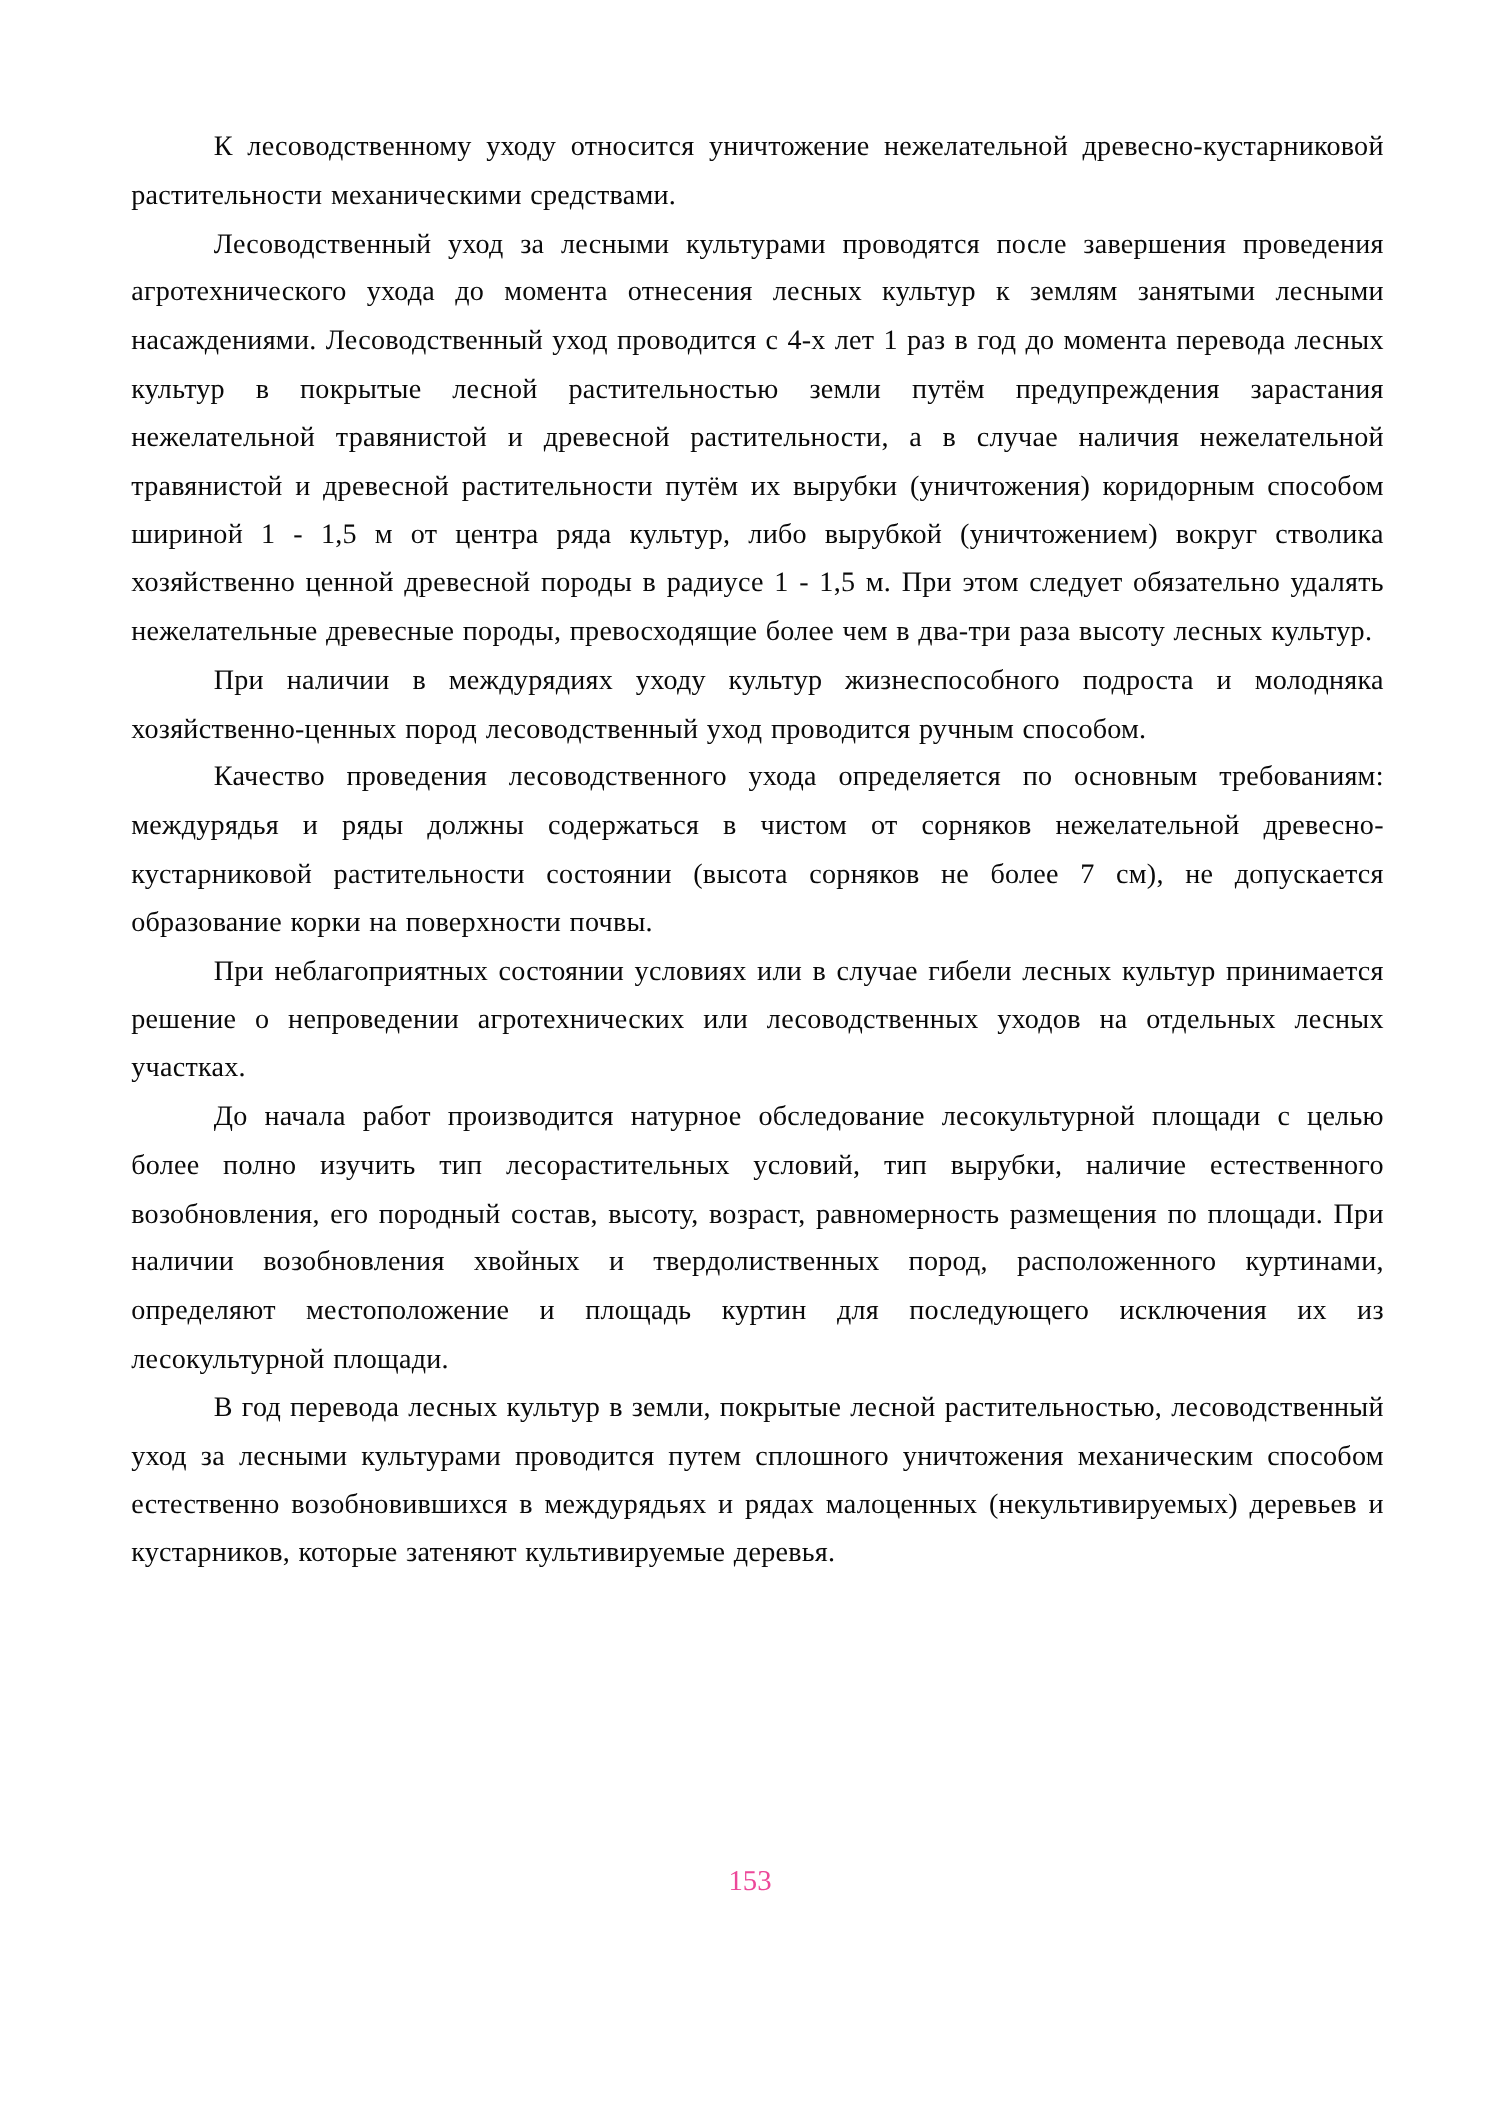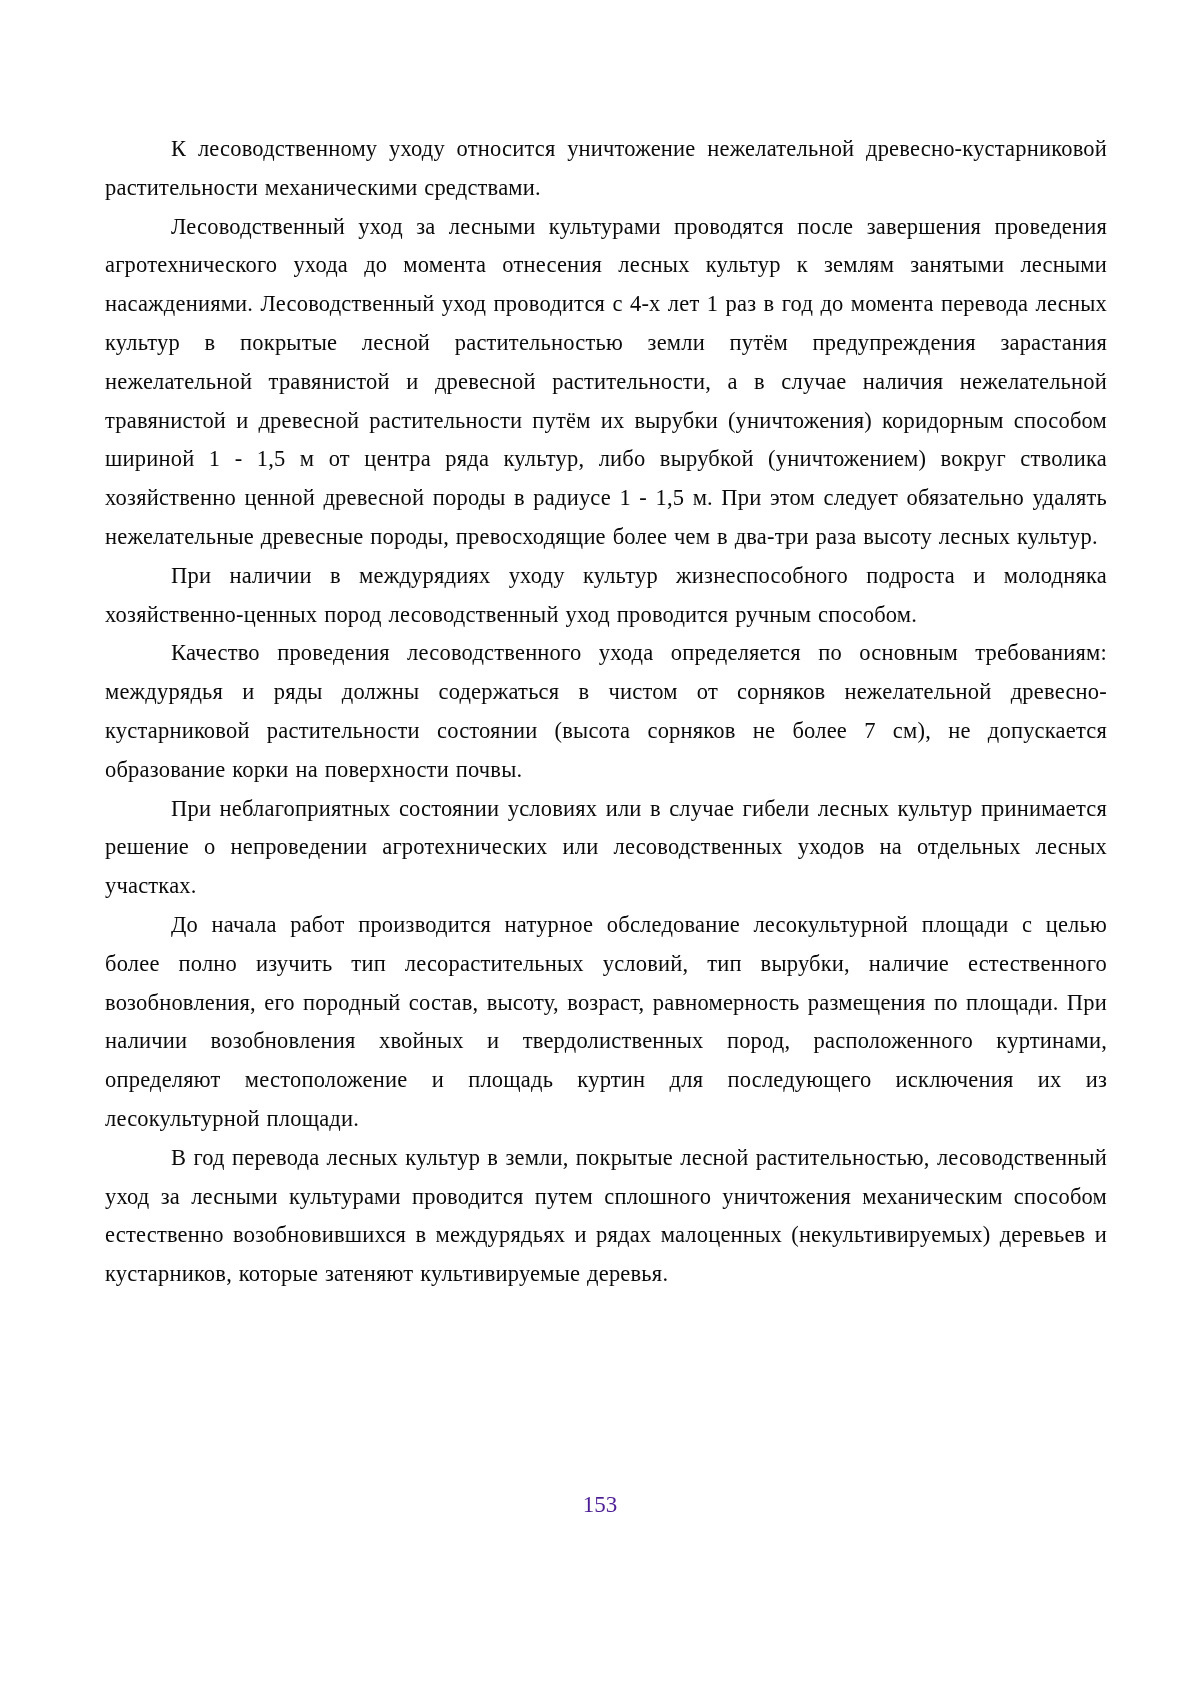--- a/index.html
+++ b/index.html
@@ -15,39 +15,38 @@
     color: #0a0a0a;
     font-family: "Liberation Serif", "DejaVu Serif", serif;
     overflow: hidden;
     box-sizing: border-box;
   }
   .text-block {
     position: absolute;
     top: 98px;
     left: 105px;
     width: 1002px;
-    margin-top: 32px;
   }
   .text-block p {
     margin: 0;
     font-size: 22.5px;
     line-height: 38.8px;
     text-align: justify;
     text-indent: 66px;
     letter-spacing: 0.2px;
     word-spacing: 1px;
   }
   .page-number {
     position: absolute;
     top: 1492px;
     left: 0;
     width: 100%;
     text-align: center;
     font-size: 23px;
-    color: #4c1d95;
+    color: #ec4899;
   }
 </style>
 </head>
 <body>
 
 <div class="page">
   <div class="text-block">
     <p>К лесоводственному уходу относится уничтожение нежелательной древесно-кустарниковой растительности механическими средствами.</p>
     <p>Лесоводственный уход за лесными культурами проводятся после завершения проведения агротехнического ухода до момента отнесения лесных культур к землям занятыми лесными насаждениями. Лесоводственный уход проводится с 4-х лет 1 раз в год до момента перевода лесных культур в покрытые лесной растительностью земли путём предупреждения зарастания нежелательной травянистой и древесной растительности, а в случае наличия нежелательной травянистой и древесной растительности путём их вырубки (уничтожения) коридорным способом шириной 1 - 1,5 м от центра ряда культур, либо вырубкой (уничтожением) вокруг стволика хозяйственно ценной древесной породы в радиусе 1 - 1,5 м. При этом следует обязательно удалять нежелательные древесные породы, превосходящие более чем в два-три раза высоту лесных культур.</p>
     <p>При наличии в междурядиях уходу культур жизнеспособного подроста и молодняка хозяйственно-ценных пород лесоводственный уход проводится ручным способом.</p>

